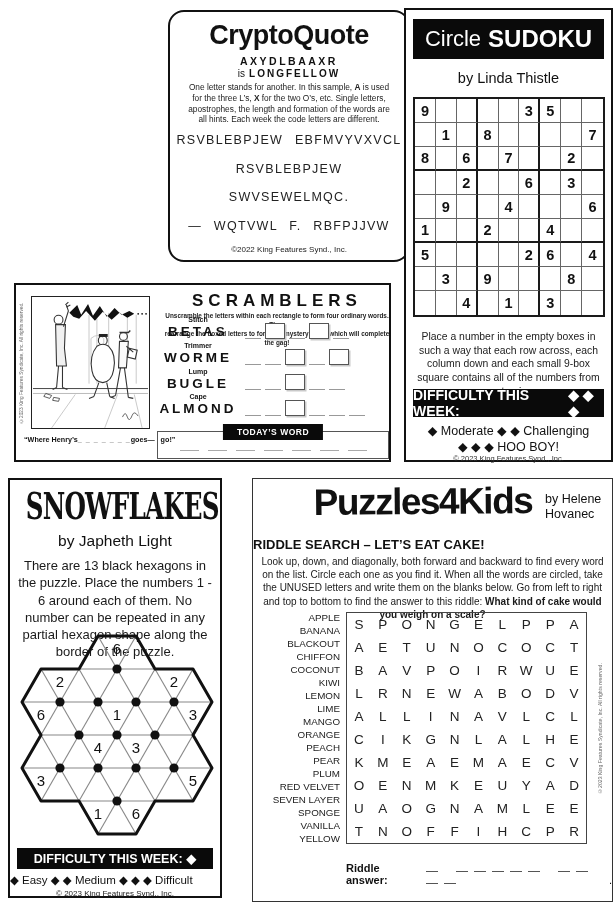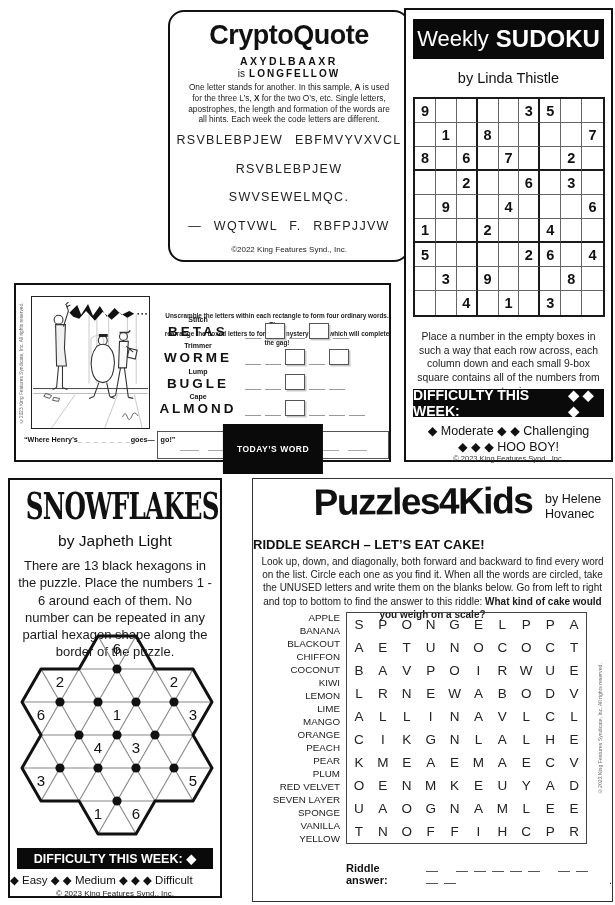--- a/index.html
+++ b/index.html
@@ -48,21 +48,21 @@
   .sc-instr { position:absolute; left:147px; top:27px; width:228px; font-size:6.4px; font-weight:bold; line-height:1.4; text-align:center; color:#222; }
   .sc-rows { position:absolute; left:140px; top:30px; width:234px; }
   .sc-row { height:25.8px; display:flex; }
   .sc-wordblock { width:84px; text-align:center; }
   .sc-clue { font-size:7px; font-weight:bold; line-height:9px; }
   .sc-letters { font-size:13.5px; font-weight:bold; letter-spacing:3px; line-height:15px; }
   .sc-cells { flex:1; display:flex; align-items:flex-end; gap:4px; margin-left:5px; padding-bottom:2px; }
   .cell-blank { width:16px; height:3px; border-bottom:1.5px solid #999; }
   .cell-box { width:20px; height:16px; border:1.5px solid #555; box-shadow:1.5px 1.5px 0 #c9c9c9; background:#fff; }
   .todays { position:absolute; left:141px; top:146px; width:232px; height:28px; border:1.5px solid #555; }
-  .todays-label { position:absolute; left:50%; top:-8px; transform:translateX(-50%); background:#0a0a0a; color:#fff; font-size:8.5px; font-weight:bold; padding:20px 14px; letter-spacing:0.5px; white-space:nowrap; }
+  .todays-label { position:absolute; left:50%; top:-8px; transform:translateX(-50%); background:#0a0a0a; color:#fff; font-size:8.5px; font-weight:bold; padding:3px 14px; letter-spacing:0.5px; white-space:nowrap; }
   .todays-blanks { display:flex; justify-content:center; gap:9px; margin-top:16px; }
   .tw-blank { width:19px; height:3px; border-bottom:1.5px solid #aaa; }
 
   
   #snowflakes { left:8px; top:478px; width:214px; height:420px; border:2.5px solid #111; }
   .sf-title { margin-top:10px; height:40px; text-align:center; font-family:"DejaVu Serif", serif; font-size:29px; font-weight:bold; transform:scale(0.85,1.3); transform-origin:center center; letter-spacing:-1px; }
   .sf-byline { text-align:center; font-size:15.5px; margin-top:2px; }
   .sf-instr { margin-top:7px; font-size:13px; line-height:1.33; text-align:center; padding:0 8px; color:#1a1a1a; }
   .sf-svg { position:absolute; left:7px; top:152px; width:200px; height:206px; }
   .sf-diffbar { position:absolute; left:7px; right:7px; top:368px; height:21px; background:#0a0a0a; color:#fff; font-size:12.5px; font-weight:bold; display:flex; align-items:center; justify-content:center; gap:4px; }
@@ -101,21 +101,21 @@
     <div class="cq-ciphers">
         <div class="cipher-line">RSVBLEBPJEW EBFMVYVXVCL</div>
         <div class="cipher-line">RSVBLEBPJEW SWVSEWELMQC.</div>
         <div class="cipher-line">— WQTVWL F. RBFPJJVW</div>
       </div>
     <div class="cq-copy">©2022 King Features Synd., Inc.</div>
   </section>
 
   <section class="panel" id="sudoku">
     <div class="sud-titlebar">
-      <span class="t1">Weekly</span>
+      <span class="t1">Circle</span>
       <span class="t2">SUDOKU</span>
     </div>
     <div class="sud-byline">by Linda Thistle</div>
     <div class="sud-grid">
         <div class="scell">9</div>
         <div class="scell"></div>
         <div class="scell thr"></div>
         <div class="scell"></div>
         <div class="scell"></div>
         <div class="scell thr">3</div>
@@ -250,20 +250,21 @@
           <path d="M90,72 L85,100 M94,72 L98,102 M85,100 l-5,2 M98,102 l5,1"></path>
           <path d="M92,122 q3,-7 5,0 q2,6 5,-2 q2,-5 6,1" stroke="#555" stroke-width="0.9"></path>
         </g>
       </svg>
     </div>
     <div class="sc-caption">
       <span>“Where Henry’s</span>
       <span class="blanks">_ _ _ _ _ _ _</span>
       <span>goes— I go!”</span>
     </div>
+    <div class="sc-title">SCRAMBLERS</div>
     <div class="sc-instr">
       <span>Unscramble the letters within each rectangle to form four ordinary words. Then</span><br>
       <span>rearrange the boxed  letters to form the mystery word, which will complete the gag!</span>
     </div>
     <div class="sc-rows">
         <div class="sc-row">
           <div class="sc-wordblock">
             <div class="sc-clue">Stitch</div>
             <div class="sc-letters">BETAS</div>
           </div>

